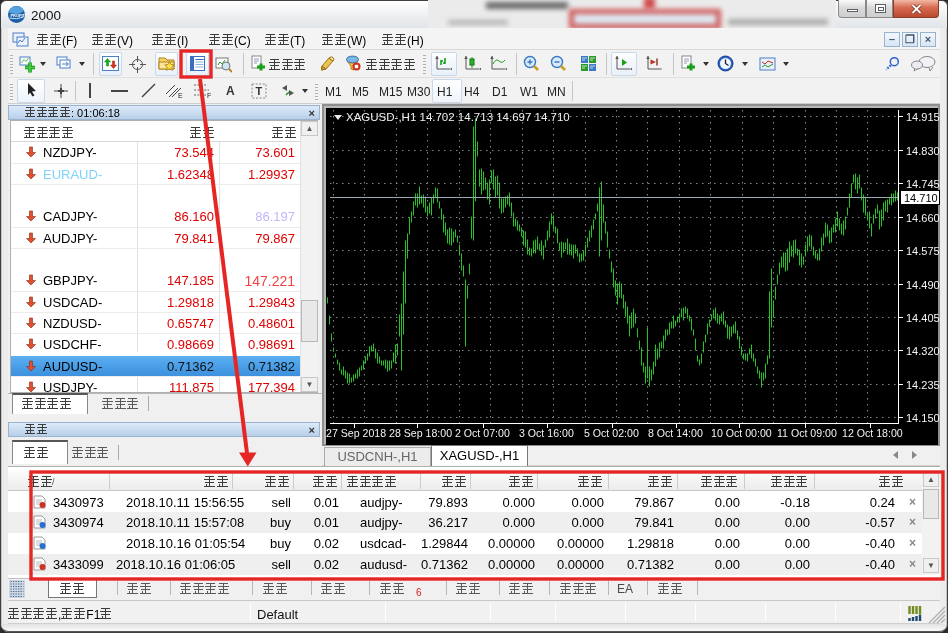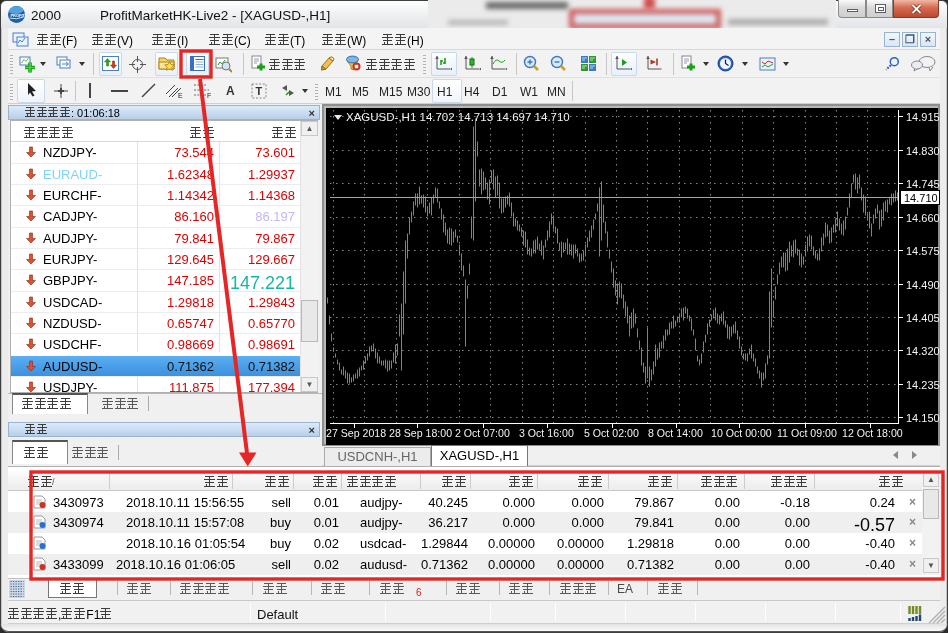--- a/index.html
+++ b/index.html
@@ -13,21 +13,21 @@
 .grip{position:absolute;width:3px;background:repeating-linear-gradient(0deg,#b0b0b0 0 1px,#f4f4f4 1px 3px)}
 .tbtn{position:absolute;border:1px solid #c9d8ea;background:linear-gradient(#fdfefe,#e8f0fa);border-radius:2px}
 </style></head>
 <body>
 <div class="a" style="left:0;top:0;width:948px;height:633px;overflow:hidden">
 <div class="a" style="left:0;top:0;width:948px;height:633px;background:#ececec;border:1px solid #3f3f3f;border-radius:6px 6px 9px 9px;box-shadow:inset 0 0 0 1px #c4c4c4"></div><div class="a" style="left:1px;top:1px;width:946px;height:27px;background:linear-gradient(#ffffff,#eceef0 60%,#e2e5e8);border-radius:6px 6px 0 0"></div><svg class="a" style="left:7px;top:5px" width="19" height="19" viewBox="0 0 19 19">
 <circle cx="9.5" cy="9.5" r="8.5" fill="#1c5fa8"></circle>
 <path d="M1.5 7 A8.5 8.5 0 0 1 17 5.5 Q13 9.5 7.5 8.8 Q4 8.4 1.5 7z" fill="#55a3de"></path>
 <path d="M2.5 13 Q9.5 15 16.5 12" stroke="#cfe4f5" stroke-width="1" fill="none"></path>
 <text x="3.4" y="12.2" font-size="4" fill="#fff" font-weight="bold" font-family="Liberation Sans">PROFIT</text>
-</svg><div class="a" style="left:31px;top:7.5px;font-size:13.5px;color:#111">2000</div><div class="a" style="left:100px;top:7.5px;font-size:13.5px;color:#111">ProfitMarketHK-Live2 - [XAGUSD-,H1]</div><div class="a" style="left:428px;top:0;width:408px;height:30px;background:#ebebeb;overflow:hidden">
+</svg><div class="a" style="left:31px;top:7.5px;font-size:13.5px;color:#111">2000</div><div class="a" style="left:428px;top:0;width:408px;height:30px;background:#ebebeb;overflow:hidden">
 <div class="a" style="left:58px;top:2px;width:82px;height:7px;background:#6a6a6a;filter:blur(2.5px)"></div>
 <div class="a" style="left:216px;top:-3px;width:11px;height:12px;background:#cf4b4b;filter:blur(2.5px)"></div>
 <div class="a" style="left:141px;top:9px;width:152px;height:20px;border:5px solid #cf5b5b;background:#dde8f2;filter:blur(2.5px)"></div>
 <div class="a" style="left:300px;top:19px;width:100px;height:6px;background:#ababab;filter:blur(2.5px)"></div>
 <div class="a" style="left:20px;top:20px;width:60px;height:5px;background:#b5b5b5;filter:blur(2.5px)"></div>
 </div><div class="a" style="left:838px;top:0;width:102px;height:19px">
 <div class="a" style="left:0;top:0;width:28px;height:18px;background:linear-gradient(#fbfbfb,#d9d9d9 45%,#cfcfcf);border:1px solid #8a8a8a;border-top:none;border-radius:0 0 0 4px"></div>
 <div class="a" style="left:9px;top:9px;width:11px;height:3px;background:#fff;border:1px solid #5a5f66"></div>
 <div class="a" style="left:28px;top:0;width:27px;height:18px;background:linear-gradient(#fbfbfb,#d9d9d9 45%,#cfcfcf);border:1px solid #8a8a8a;border-top:none"></div>
 <div class="a" style="left:37px;top:4px;width:11px;height:9px;background:#fff;border:1px solid #5a5f66"></div>
@@ -166,69 +166,55 @@
 <span class="a" style="left:32px;top:3px;font-size:13px;color:#000">NZDJPY-</span>
 <span class="a" style="right:86px;top:3px;font-size:13px;color:#e00000">73.544</span>
 <span class="a" style="right:5px;top:3px;font-size:13px;color:#e00000">73.601</span>
     </div><div class="a" style="left:11px;top:164px;width:289px;height:21px;border-bottom:1px solid #ececec">
 <svg class="a" style="left:14px;top:4px" width="12" height="12" viewBox="0 0 12 12">
         <path d="M6 11L1.5 6.5h3V1h3v5.5h3z" fill="#e05030" stroke="#8a2a10" stroke-width=".6"></path>
       </svg>
 <span class="a" style="left:32px;top:3px;font-size:13px;color:#7dd3fc">EURAUD-</span>
 <span class="a" style="right:86px;top:3px;font-size:13px;color:#e00000">1.62348</span>
 <span class="a" style="right:5px;top:3px;font-size:13px;color:#e00000">1.29937</span>
-    </div><div class="a" style="left:11px;top:185px;width:289px;height:21px;border-bottom:1px solid #ececec">
-<svg class="a" style="left:14px;top:4px" width="12" height="12" viewBox="0 0 12 12">
-        <path d="M6 11L1.5 6.5h3V1h3v5.5h3z" fill="#e05030" stroke="#8a2a10" stroke-width=".6"></path>
-      </svg>
-<span class="a" style="left:32px;top:3px;font-size:13px;color:#000">EURCHF-</span>
-<span class="a" style="right:86px;top:3px;font-size:13px;color:#e00000">1.14342</span>
-<span class="a" style="right:5px;top:3px;font-size:13px;color:#e00000">1.14368</span>
     </div><div class="a" style="left:11px;top:206px;width:289px;height:22px;border-bottom:1px solid #ececec">
 <svg class="a" style="left:14px;top:4px" width="12" height="12" viewBox="0 0 12 12">
         <path d="M6 11L1.5 6.5h3V1h3v5.5h3z" fill="#e05030" stroke="#8a2a10" stroke-width=".6"></path>
       </svg>
 <span class="a" style="left:32px;top:3px;font-size:13px;color:#000">CADJPY-</span>
 <span class="a" style="right:86px;top:3px;font-size:13px;color:#e00000">86.160</span>
 <span class="a" style="right:5px;top:3px;font-size:13px;color:#c4b5fd">86.197</span>
     </div><div class="a" style="left:11px;top:228px;width:289px;height:21px;border-bottom:1px solid #ececec">
 <svg class="a" style="left:14px;top:4px" width="12" height="12" viewBox="0 0 12 12">
         <path d="M6 11L1.5 6.5h3V1h3v5.5h3z" fill="#e05030" stroke="#8a2a10" stroke-width=".6"></path>
       </svg>
 <span class="a" style="left:32px;top:3px;font-size:13px;color:#000">AUDJPY-</span>
 <span class="a" style="right:86px;top:3px;font-size:13px;color:#e00000">79.841</span>
 <span class="a" style="right:5px;top:3px;font-size:13px;color:#e00000">79.867</span>
-    </div><div class="a" style="left:11px;top:249px;width:289px;height:21px;border-bottom:1px solid #ececec">
-<svg class="a" style="left:14px;top:4px" width="12" height="12" viewBox="0 0 12 12">
-        <path d="M6 11L1.5 6.5h3V1h3v5.5h3z" fill="#e05030" stroke="#8a2a10" stroke-width=".6"></path>
-      </svg>
-<span class="a" style="left:32px;top:3px;font-size:13px;color:#000">EURJPY-</span>
-<span class="a" style="right:86px;top:3px;font-size:13px;color:#e00000">129.645</span>
-<span class="a" style="right:5px;top:3px;font-size:13px;color:#e00000">129.667</span>
     </div><div class="a" style="left:11px;top:270px;width:289px;height:22px;border-bottom:1px solid #ececec">
 <svg class="a" style="left:14px;top:4px" width="12" height="12" viewBox="0 0 12 12">
         <path d="M6 11L1.5 6.5h3V1h3v5.5h3z" fill="#e05030" stroke="#8a2a10" stroke-width=".6"></path>
       </svg>
 <span class="a" style="left:32px;top:3px;font-size:13px;color:#000">GBPJPY-</span>
 <span class="a" style="right:86px;top:3px;font-size:13px;color:#e00000">147.185</span>
-<span class="a" style="right:5px;top:3px;font-size:18px;color:#14b8a6">147.221</span>
+<span class="a" style="right:5px;top:3px;font-size:14px;color:#ef4444">147.221</span>
     </div><div class="a" style="left:11px;top:292px;width:289px;height:21px;border-bottom:1px solid #ececec">
 <svg class="a" style="left:14px;top:4px" width="12" height="12" viewBox="0 0 12 12">
         <path d="M6 11L1.5 6.5h3V1h3v5.5h3z" fill="#e05030" stroke="#8a2a10" stroke-width=".6"></path>
       </svg>
 <span class="a" style="left:32px;top:3px;font-size:13px;color:#000">USDCAD-</span>
 <span class="a" style="right:86px;top:3px;font-size:13px;color:#e00000">1.29818</span>
 <span class="a" style="right:5px;top:3px;font-size:13px;color:#e00000">1.29843</span>
     </div><div class="a" style="left:11px;top:313px;width:289px;height:21px;border-bottom:1px solid #ececec">
 <svg class="a" style="left:14px;top:4px" width="12" height="12" viewBox="0 0 12 12">
         <path d="M6 11L1.5 6.5h3V1h3v5.5h3z" fill="#e05030" stroke="#8a2a10" stroke-width=".6"></path>
       </svg>
 <span class="a" style="left:32px;top:3px;font-size:13px;color:#000">NZDUSD-</span>
 <span class="a" style="right:86px;top:3px;font-size:13px;color:#e00000">0.65747</span>
-<span class="a" style="right:5px;top:3px;font-size:13px;color:#e00000">0.65770</span>
+<span class="a" style="right:5px;top:3px;font-size:13px;color:#e00000">0.48601</span>
     </div><div class="a" style="left:11px;top:334px;width:289px;height:22px;border-bottom:4px solid #ffffff">
 <svg class="a" style="left:14px;top:4px" width="12" height="12" viewBox="0 0 12 12">
         <path d="M6 11L1.5 6.5h3V1h3v5.5h3z" fill="#e05030" stroke="#8a2a10" stroke-width=".6"></path>
       </svg>
 <span class="a" style="left:32px;top:3px;font-size:13px;color:#000">USDCHF-</span>
 <span class="a" style="right:86px;top:3px;font-size:13px;color:#e00000">0.98669</span>
 <span class="a" style="right:5px;top:3px;font-size:13px;color:#e00000">0.98691</span>
     </div><div class="a" style="left:11px;top:356px;width:289px;height:21px;background:linear-gradient(#5baff2,#3c90dd);border-bottom:1px solid #ececec">
 <svg class="a" style="left:14px;top:4px" width="12" height="12" viewBox="0 0 12 12">
         <path d="M6 11L1.5 6.5h3V1h3v5.5h3z" fill="#e05030" stroke="#8a2a10" stroke-width=".6"></path>
@@ -296,21 +282,21 @@
       <svg class="a" style="left:25px;top:3px" width="13" height="14" viewBox="0 0 13 14">
         <path d="M1 1h8l3 3v9H1z" fill="#fff" stroke="#999"></path>
         <path d="M3 5h6M3 7h6M3 9h4" stroke="#bbb"></path>
         <circle cx="9.5" cy="10" r="3" fill="#d03020"></circle>
       </svg>
 <span class="a" style="left:45px;top:3px;font-size:13px">3430973</span>
 <span class="a" style="left:118px;top:3px;font-size:13px">2018.10.11 15:56:55</span>
 <span class="a" style="right:631px;top:3px;font-size:13px">sell</span>
 <span class="a" style="right:583px;top:3px;font-size:13px">0.01</span>
 <span class="a" style="left:352px;top:3px;font-size:13px">audjpy-</span>
-<span class="a" style="right:454px;top:3px;font-size:13px">40.245</span>
+<span class="a" style="right:454px;top:3px;font-size:13px">79.893</span>
 <span class="a" style="right:387px;top:3px;font-size:13px">0.000</span>
 <span class="a" style="right:318px;top:3px;font-size:13px">0.000</span>
 <span class="a" style="right:248px;top:3px;font-size:13px">79.867</span>
 <span class="a" style="right:182px;top:3px;font-size:13px">0.00</span>
 <span class="a" style="right:112px;top:3px;font-size:13px">-0.18</span>
 <span class="a" style="right:27px;top:3px;font-size:13px">0.24</span>
 <span class="a" style="left:901px;top:3px;font-size:12px;color:#888;font-weight:bold">×</span>
     </div><div class="a" style="left:8px;top:512px;width:914px;height:21px;background:#efefef">
       <svg class="a" style="left:25px;top:3px" width="13" height="14" viewBox="0 0 13 14">
         <path d="M1 1h8l3 3v9H1z" fill="#fff" stroke="#999"></path>
@@ -321,21 +307,21 @@
 <span class="a" style="left:118px;top:3px;font-size:13px">2018.10.11 15:57:08</span>
 <span class="a" style="right:631px;top:3px;font-size:13px">buy</span>
 <span class="a" style="right:583px;top:3px;font-size:13px">0.01</span>
 <span class="a" style="left:352px;top:3px;font-size:13px">audjpy-</span>
 <span class="a" style="right:454px;top:3px;font-size:13px">36.217</span>
 <span class="a" style="right:387px;top:3px;font-size:13px">0.000</span>
 <span class="a" style="right:318px;top:3px;font-size:13px">0.000</span>
 <span class="a" style="right:248px;top:3px;font-size:13px">79.841</span>
 <span class="a" style="right:182px;top:3px;font-size:13px">0.00</span>
 <span class="a" style="right:112px;top:3px;font-size:13px">0.00</span>
-<span class="a" style="right:27px;top:3px;font-size:18px">-0.57</span>
+<span class="a" style="right:27px;top:3px;font-size:13px">-0.57</span>
 <span class="a" style="left:901px;top:3px;font-size:12px;color:#888;font-weight:bold">×</span>
     </div><div class="a" style="left:8px;top:533px;width:914px;height:21px;background:#ffffff">
       <svg class="a" style="left:25px;top:3px" width="13" height="14" viewBox="0 0 13 14">
         <path d="M1 1h8l3 3v9H1z" fill="#fff" stroke="#999"></path>
         <path d="M3 5h6M3 7h6M3 9h4" stroke="#bbb"></path>
         <circle cx="9.5" cy="10" r="3" fill="#2a70d0"></circle>
       </svg>
 <span class="a" style="left:45px;top:19px;font-size:13px">3433098</span>
 <span class="a" style="left:118px;top:3px;font-size:13px">2018.10.16 01:05:54</span>
 <span class="a" style="right:631px;top:3px;font-size:13px">buy</span>

